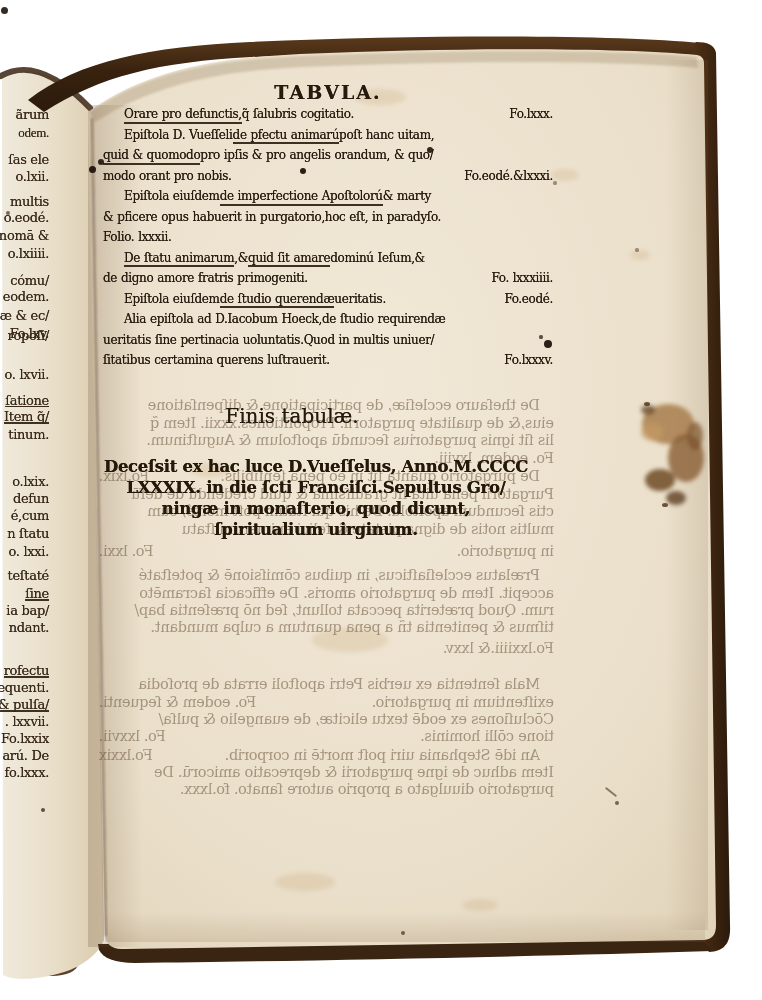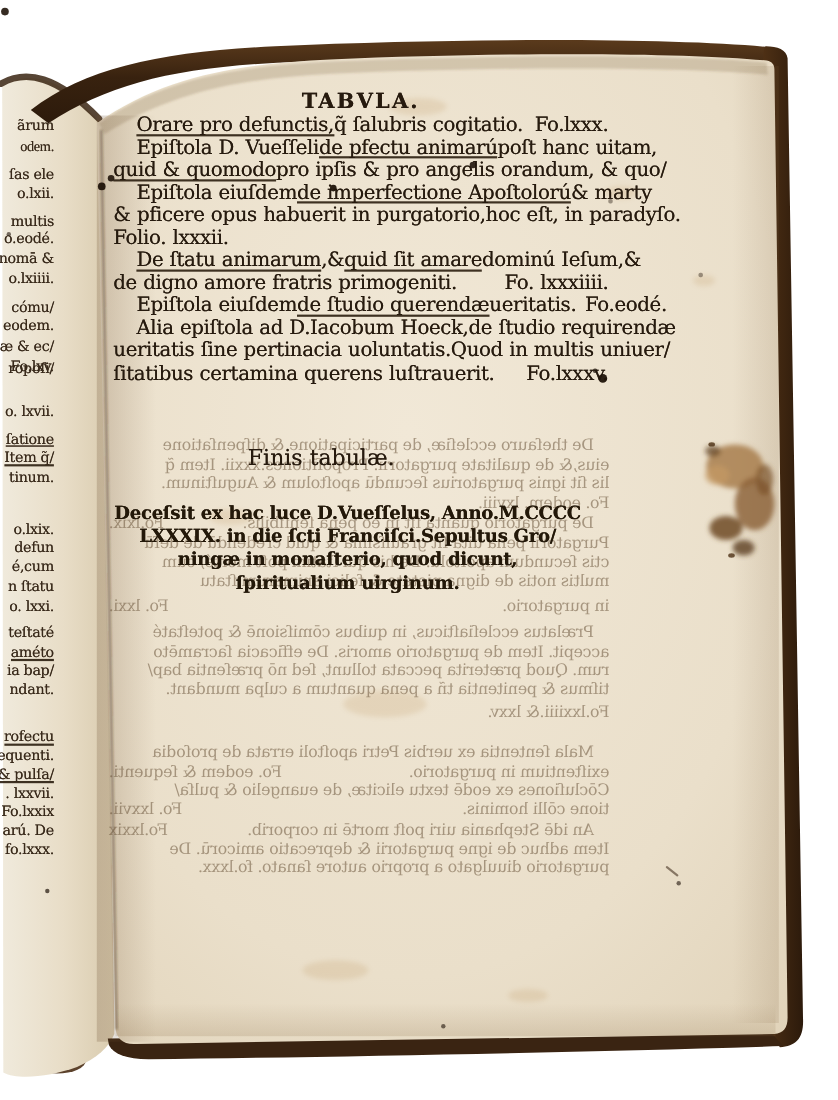--- a/index.html
+++ b/index.html
@@ -15,21 +15,21 @@
     justify-content:space-between;white-space:nowrap;overflow:hidden;
     font-size:14.5px;line-height:17px;letter-spacing:-0.3px;
     color:rgba(108,86,60,0.55);}
 
   
   #main-text{position:absolute;left:103px;top:82px;width:450px;z-index:3;
     color:var(--ink,#261a0e);}
   #tabula-title{text-align:center;font-size:19px;font-weight:bold;
     letter-spacing:2px;line-height:20px;margin-bottom:2px;
     text-shadow:0 0 .5px rgba(38,26,14,.9);}
-  .line{display:flex;height:20.5px;line-height:20.5px;font-size:18px;
+  .line{display:flex;height:20.5px;line-height:20.5px;font-size:12px;
     letter-spacing:-0.35px;word-spacing:0.4px;white-space:nowrap;
     text-shadow:0 0 .5px rgba(38,26,14,.85);}
   .line.ind{padding-left:21px;}
   .line .ref{margin-left:auto;padding-left:8px;}
   .u{background-image:linear-gradient(rgba(42,29,14,.9),rgba(42,29,14,.9));
      background-repeat:no-repeat;background-size:100% 2px;
      background-position:left 97%;}
 
   #finis{position:absolute;left:103px;top:404px;width:450px;z-index:3;
     text-align:center;transform:translateX(-36px);font-size:20px;
@@ -239,21 +239,21 @@
       <div class="frag" style="top: 368px;"><span>o. lxvii.</span></div>
       <div class="frag" style="top: 394px; text-decoration: underline;"><span>ſatione</span></div>
       <div class="frag" style="top: 410px;"><span class="u">Item q̃/</span></div>
       <div class="frag" style="top: 428px;"><span>tinum.</span></div>
       <div class="frag" style="top: 475px;"><span>o.lxix.</span></div>
       <div class="frag" style="top: 492px;"><span>defun</span></div>
       <div class="frag" style="top: 509px;"><span>é,cum</span></div>
       <div class="frag" style="top: 527px;"><span>n ſtatu</span></div>
       <div class="frag" style="top: 545px;"><span>o. lxxi.</span></div>
       <div class="frag" style="top: 569px;"><span>teſtaté</span></div>
-      <div class="frag" style="top: 587px;"><span class="u">améto</span></div>
+      <div class="frag" style="top: 587px;"><span class="u">ſine</span></div>
       <div class="frag" style="top: 604px;"><span>ia bap/</span></div>
       <div class="frag" style="top: 621px;"><span>ndant.</span></div>
       <div class="frag" style="top: 664px;"><span class="u">rofectu</span></div>
       <div class="frag" style="top: 681px;"><span>equenti.</span></div>
       <div class="frag" style="top: 698px;"><span class="u">&amp; pulſa/</span></div>
       <div class="frag" style="top: 715px;"><span>. lxxvii.</span></div>
       <div class="frag" style="top: 732px;"><span>Fo.lxxix</span></div>
       <div class="frag" style="top: 749px;"><span>arú. De</span></div>
       <div class="frag" style="top: 766px;"><span>fo.lxxx.</span></div>
     </div>
@@ -267,20 +267,24 @@
           <span class="ref">Fo.lxxx.</span>
         </div>
         <div class="line ind">
           <span>Epiſtola D. Vueſſeli </span>
           <span class="u">de pfectu animarú</span>
           <span> poſt hanc uitam,</span>
         </div>
         <div class="line">
           <span class="u">quid &amp; quomodo</span>
           <span> pro ipſis &amp; pro angelis orandum, &amp; quo/</span>
+        </div>
+        <div class="line">
+          <span>modo orant pro nobis.</span>
+          <span class="ref">Fo.eodé.&amp;lxxxi.</span>
         </div>
         <div class="line ind">
           <span>Epiſtola eiuſdem </span>
           <span class="u">de imperfectione Apoſtolorú</span>
           <span> &amp; marty</span>
         </div>
         <div class="line">
           <span>&amp; pficere opus habuerit in purgatorio,hoc eſt, in paradyſo.</span>
         </div>
         <div class="line">

